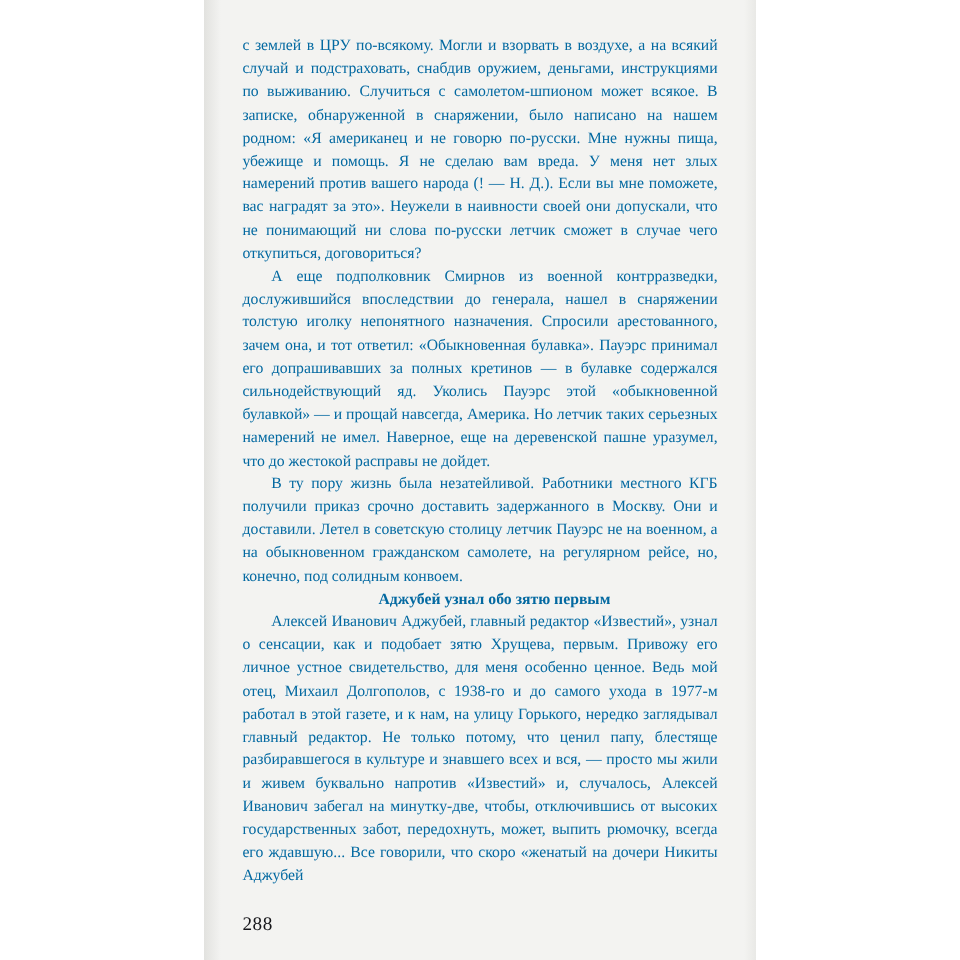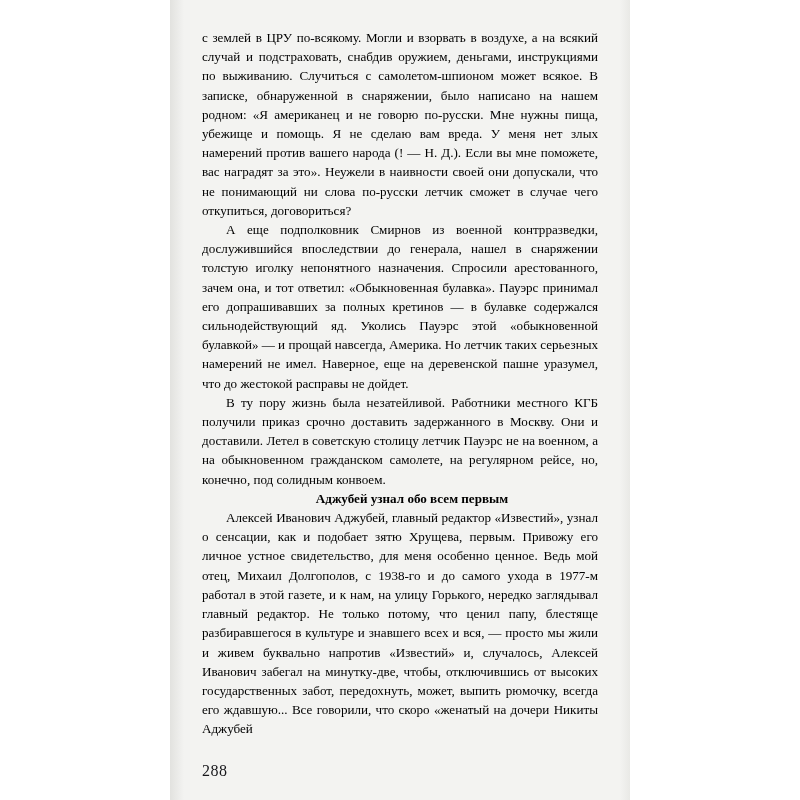--- a/index.html
+++ b/index.html
@@ -43,21 +43,21 @@
     width: 10px;
     background: linear-gradient(to left, #e9e9e6, #f3f3f1);
   }
   .textblock {
     position: absolute;
     left: 202px;
     top: 28px;
     width: 396px;
     font-size: 13.1px;
     line-height: 19.2px;
-    color: #000000;
+    color: #0369a1;
     text-align: justify;
     text-justify: inter-word;
     -webkit-hyphens: manual;
     hyphens: manual;
     font-family: Liberation Serif, serif;
   }
   .textblock p {
     margin: 0;
     text-indent: 24px;
   }
@@ -85,19 +85,19 @@
 <body>
 
 <div class="page">
   <div class="paper"></div>
 
   <div class="textblock">
     <p class="noindent">с землей в ЦРУ по-всякому. Могли и взорвать в воздухе, а на всякий случай и подстраховать, снабдив оружием, деньгами, инструкциями по выживанию. Случиться с самолетом-шпионом может всякое. В записке, обнаруженной в снаряжении, было написано на нашем родном: «Я американец и не говорю по-русски. Мне нужны пища, убежище и помощь. Я не сделаю вам вреда. У меня нет злых намерений против вашего народа (! — Н. Д.). Если вы мне поможете, вас наградят за это». Неужели в наивности своей они допускали, что не понимающий ни слова по-русски летчик сможет в случае чего откупиться, договориться?</p>
     <p>А еще подполковник Смирнов из военной контрразведки, дослужившийся впоследствии до генерала, нашел в снаряжении толстую иголку непонятного назначения. Спросили арестованного, зачем она, и тот ответил: «Обыкновенная булавка». Пауэрс принимал его допрашивавших за полных кретинов — в булавке содержался сильнодействующий яд. Уколись Пауэрс этой «обыкновенной булавкой» — и прощай навсегда, Америка. Но летчик таких серьезных намерений не имел. Наверное, еще на деревенской пашне уразумел, что до жестокой расправы не дойдет.</p>
     <p>В ту пору жизнь была незатейливой. Работники местного КГБ получили приказ срочно доставить задержанного в Москву. Они и доставили. Летел в советскую столицу летчик Пауэрс не на военном, а на обыкновенном гражданском самолете, на регулярном рейсе, но, конечно, под солидным конвоем.</p>
 
-    <p class="subhead">Аджубей узнал обо всем первым</p>
+    <p class="subhead">Аджубей узнал обо зятю первым</p>
 
     <p>Алексей Иванович Аджубей, главный редактор «Известий», узнал о сенсации, как и подобает зятю Хрущева, первым. Привожу его личное устное свидетельство, для меня особенно ценное. Ведь мой отец, Михаил Долгополов, с 1938-го и до самого ухода в 1977-м работал в этой газете, и к нам, на улицу Горького, нередко заглядывал главный редактор. Не только потому, что ценил папу, блестяще разбиравшегося в культуре и знавшего всех и вся, — просто мы жили и живем буквально напротив «Известий» и, случалось, Алексей Иванович забегал на минутку-две, чтобы, отключившись от высоких государственных забот, передохнуть, может, выпить рюмочку, всегда его ждавшую... Все говорили, что скоро «женатый на дочери Никиты Аджубей</p>
   </div>
 
   <div class="folio">288</div>
 </div>
 
 </body></html>

